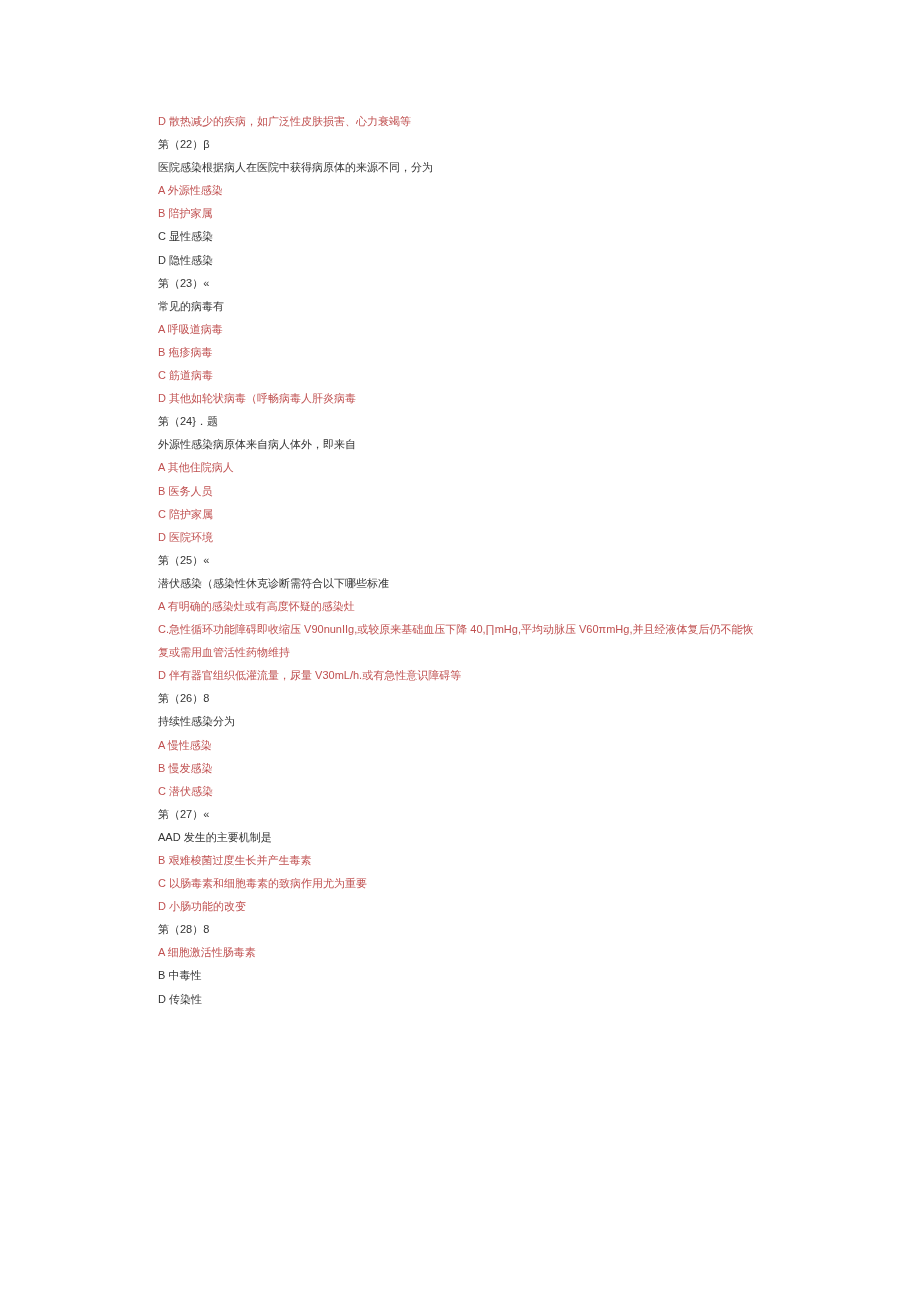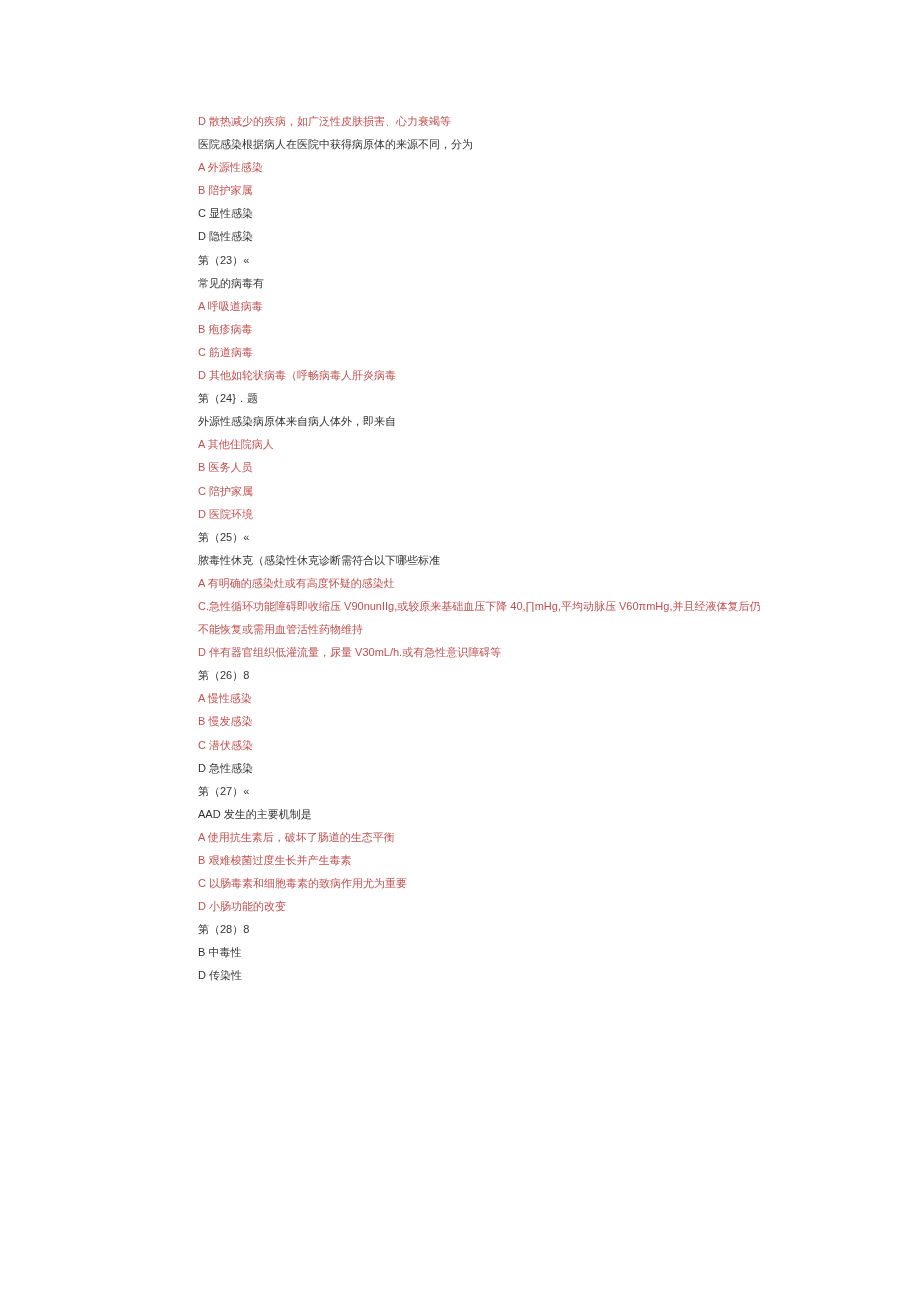--- a/index.html
+++ b/index.html
@@ -10,63 +10,63 @@
     font-size: 11px;
     line-height: 2.1;
     color: #333;
     width: 920px;
   }
   .page {
     padding: 110px 158px 60px 158px;
   }
   .line {
     display: block;
-    margin-left: 40px;
   }
   .red {
     color: #c05050;
   }
   .black {
     color: #333333;
   }
 </style>
 </head>
 <body>
 
 <div class="page" id="page-root">
     <span class="line red">D 散热减少的疾病，如广泛性皮肤损害、心力衰竭等</span>
+    <span class="line black">第（22）β</span>
     <span class="line black">医院感染根据病人在医院中获得病原体的来源不同，分为</span>
     <span class="line red">A 外源性感染</span>
     <span class="line red">B 陪护家属</span>
     <span class="line black">C 显性感染</span>
     <span class="line black">D 隐性感染</span>
     <span class="line black">第（23）«</span>
     <span class="line black">常见的病毒有</span>
     <span class="line red">A 呼吸道病毒</span>
     <span class="line red">B 疱疹病毒</span>
     <span class="line red">C 筋道病毒</span>
     <span class="line red">D 其他如轮状病毒（呼畅病毒人肝炎病毒</span>
     <span class="line black">第（24}．题</span>
     <span class="line black">外源性感染病原体来自病人体外，即来自</span>
     <span class="line red">A 其他住院病人</span>
     <span class="line red">B 医务人员</span>
     <span class="line red">C 陪护家属</span>
     <span class="line red">D 医院环境</span>
     <span class="line black">第（25）«</span>
-    <span class="line black">脓毒性休克（感染性休克诊断需符合以下哪些标准</span>
+    <span class="line black">潜伏感染（感染性休克诊断需符合以下哪些标准</span>
     <span class="line red">A 有明确的感染灶或有高度怀疑的感染灶</span>
     <span class="line red">C.急性循环功能障碍即收缩压 V90nunIIg,或较原来基础血压下降 40,∏mHg,平均动脉压 V60πmHg,并且经液体复后仍不能恢复或需用血管活性药物维持</span>
     <span class="line red">D 伴有器官组织低灌流量，尿量 V30mL/h.或有急性意识障碍等</span>
     <span class="line black">第（26）8</span>
+    <span class="line black">持续性感染分为</span>
     <span class="line red">A 慢性感染</span>
     <span class="line red">B 慢发感染</span>
     <span class="line red">C 潜伏感染</span>
-    <span class="line black">D 急性感染</span>
     <span class="line black">第（27）«</span>
     <span class="line black">AAD 发生的主要机制是</span>
-    <span class="line red">A 使用抗生素后，破坏了肠道的生态平衡</span>
     <span class="line red">B 艰难梭菌过度生长并产生毒素</span>
     <span class="line red">C 以肠毒素和细胞毒素的致病作用尤为重要</span>
     <span class="line red">D 小肠功能的改变</span>
     <span class="line black">第（28）8</span>
+    <span class="line red">A 细胞激活性肠毒素</span>
     <span class="line black">B 中毒性</span>
     <span class="line black">D 传染性</span>
   </div>
 
 </body></html>

